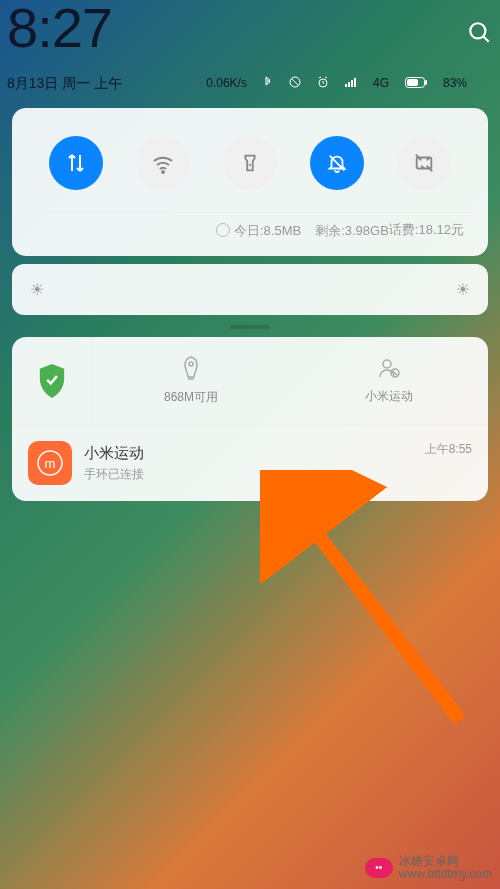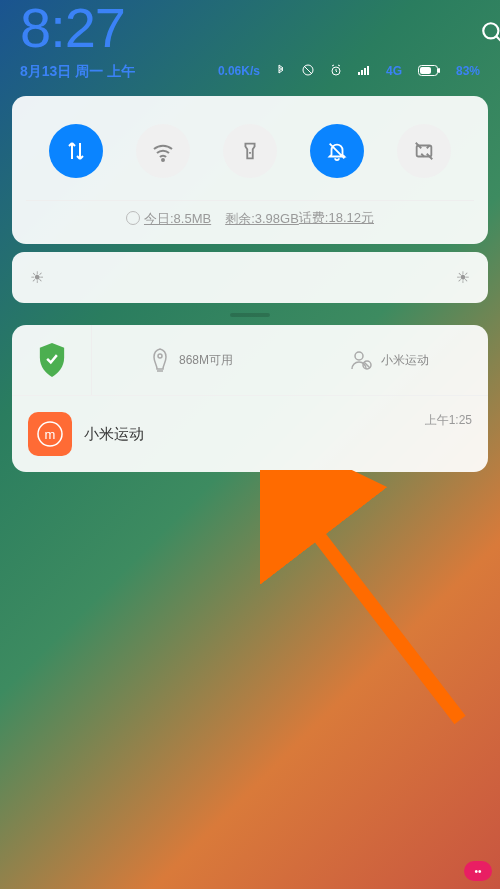--- a/index.html
+++ b/index.html
@@ -7,36 +7,35 @@
       width: 500px;
       height: 889px;
       background: linear-gradient(135deg, #1a5490 0%, #2a7d5f 30%, #3d8b60 50%, #d97a3a 75%, #c85540 100%);
       font-family: -apple-system, "Helvetica Neue", Arial, sans-serif;
       position: relative;
       overflow: hidden;
     }
     
     .header {
       padding: 0 20px 10px;
-      color: #3b82f6;
-      display: flex;
-      justify-content: flex-start;
+      color: #0f172a;
+      display: flex;
+      justify-content: center;
       align-items: flex-start;
     }
     
     .time-block { line-height: 1; }
     .clock { font-size: 56px; font-weight: 300; letter-spacing: -1px; }
     .date-line {
       display: flex;
       align-items: center;
       justify-content: space-between;
       width: 460px;
-      margin-top: 8px;
+      margin-top: 20px;
       font-size: 13px;
-      font-weight: bold;
     }
     .date-text { font-size: 14px; }
     .status-icons { display: flex; align-items: center; gap: 16px; font-size: 12px; }
     
     .search-icon { margin-top: 20px; }
     
     .card {
       background: rgba(255,255,255,0.92);
       margin: 8px 12px;
       border-radius: 14px;
@@ -54,27 +53,26 @@
       display: flex;
       align-items: center;
       justify-content: center;
       background: #f0f0f0;
       color: #888;
     }
     .toggle-btn.active { background: #0a84ff; color: #fff; }
     
     .data-row {
       display: flex;
-      justify-content: center;
+      justify-content: flex-end;
       padding: 8px 10px 2px;
       font-size: 13px;
       color: #999;
       border-top: 1px solid #eee;
       margin-top: 4px;
-      text-decoration: underline;
     }
     .data-left { display: flex; gap: 14px; align-items: center; }
     .cloud-icon { width: 14px; height: 14px; border: 1.2px solid #bbb; border-radius: 50%; display: inline-block; position: relative; top: 2px; margin-right: 4px;}
     
     .brightness {
       background: rgba(255,255,255,0.92);
       margin: 8px 12px;
       border-radius: 12px;
       padding: 16px 18px;
       display: flex;
@@ -94,20 +92,21 @@
       display: flex;
       align-items: center;
       justify-content: center;
       border-right: 1px solid #eee;
       padding: 18px 0;
     }
     .shield svg { color: #4caf50; }
     .tool {
       flex: 1;
       display: flex;
+      flex-direction: column;
       align-items: center;
       justify-content: center;
       padding: 18px 4px;
       color: #888;
       font-size: 12px;
       gap: 8px;
     }
     .tool svg { color: #aaa; }
     
     .notif {
@@ -290,29 +289,34 @@
   </div>
   <div class="notif">
     <div class="notif-icon">
       <svg width="26" height="26" viewBox="0 0 26 26">
           <circle cx="13" cy="13" r="12" fill="none" stroke="white" stroke-width="1.5"></circle>
           <text x="13" y="18" text-anchor="middle" fill="white" font-size="13" font-family="Arial">m</text>
         </svg>
     </div>
     <div class="notif-body">
       <div class="notif-title">小米运动</div>
-    </div>
-    <div class="notif-time">上午1:25</div>
+      <div class="notif-sub">手环已连接</div>
+    </div>
+    <div class="notif-time">上午8:55</div>
   </div>
 </div>
 
 <svg class="arrow" width="220" height="260" viewBox="0 0 220 260">
   <defs>
     <marker id="ah" markerWidth="12" markerHeight="12" refX="3" refY="6" orient="auto">
       <path d="M0,0 L12,6 L0,12 z" fill="#ff6b00"></path>
     </marker>
   </defs>
   <path d="M200 250 L35 35" stroke="#ff6b00" stroke-width="14" marker-end="url(#ah)"></path>
 </svg>
 
 <div class="watermark">
   <div class="wm-logo">••</div>
+  <div class="wm-text">
+    <div>冰糖安卓网</div>
+    <div>www.bttdtmy.com</div>
+  </div>
 </div>
 
 </body></html>

